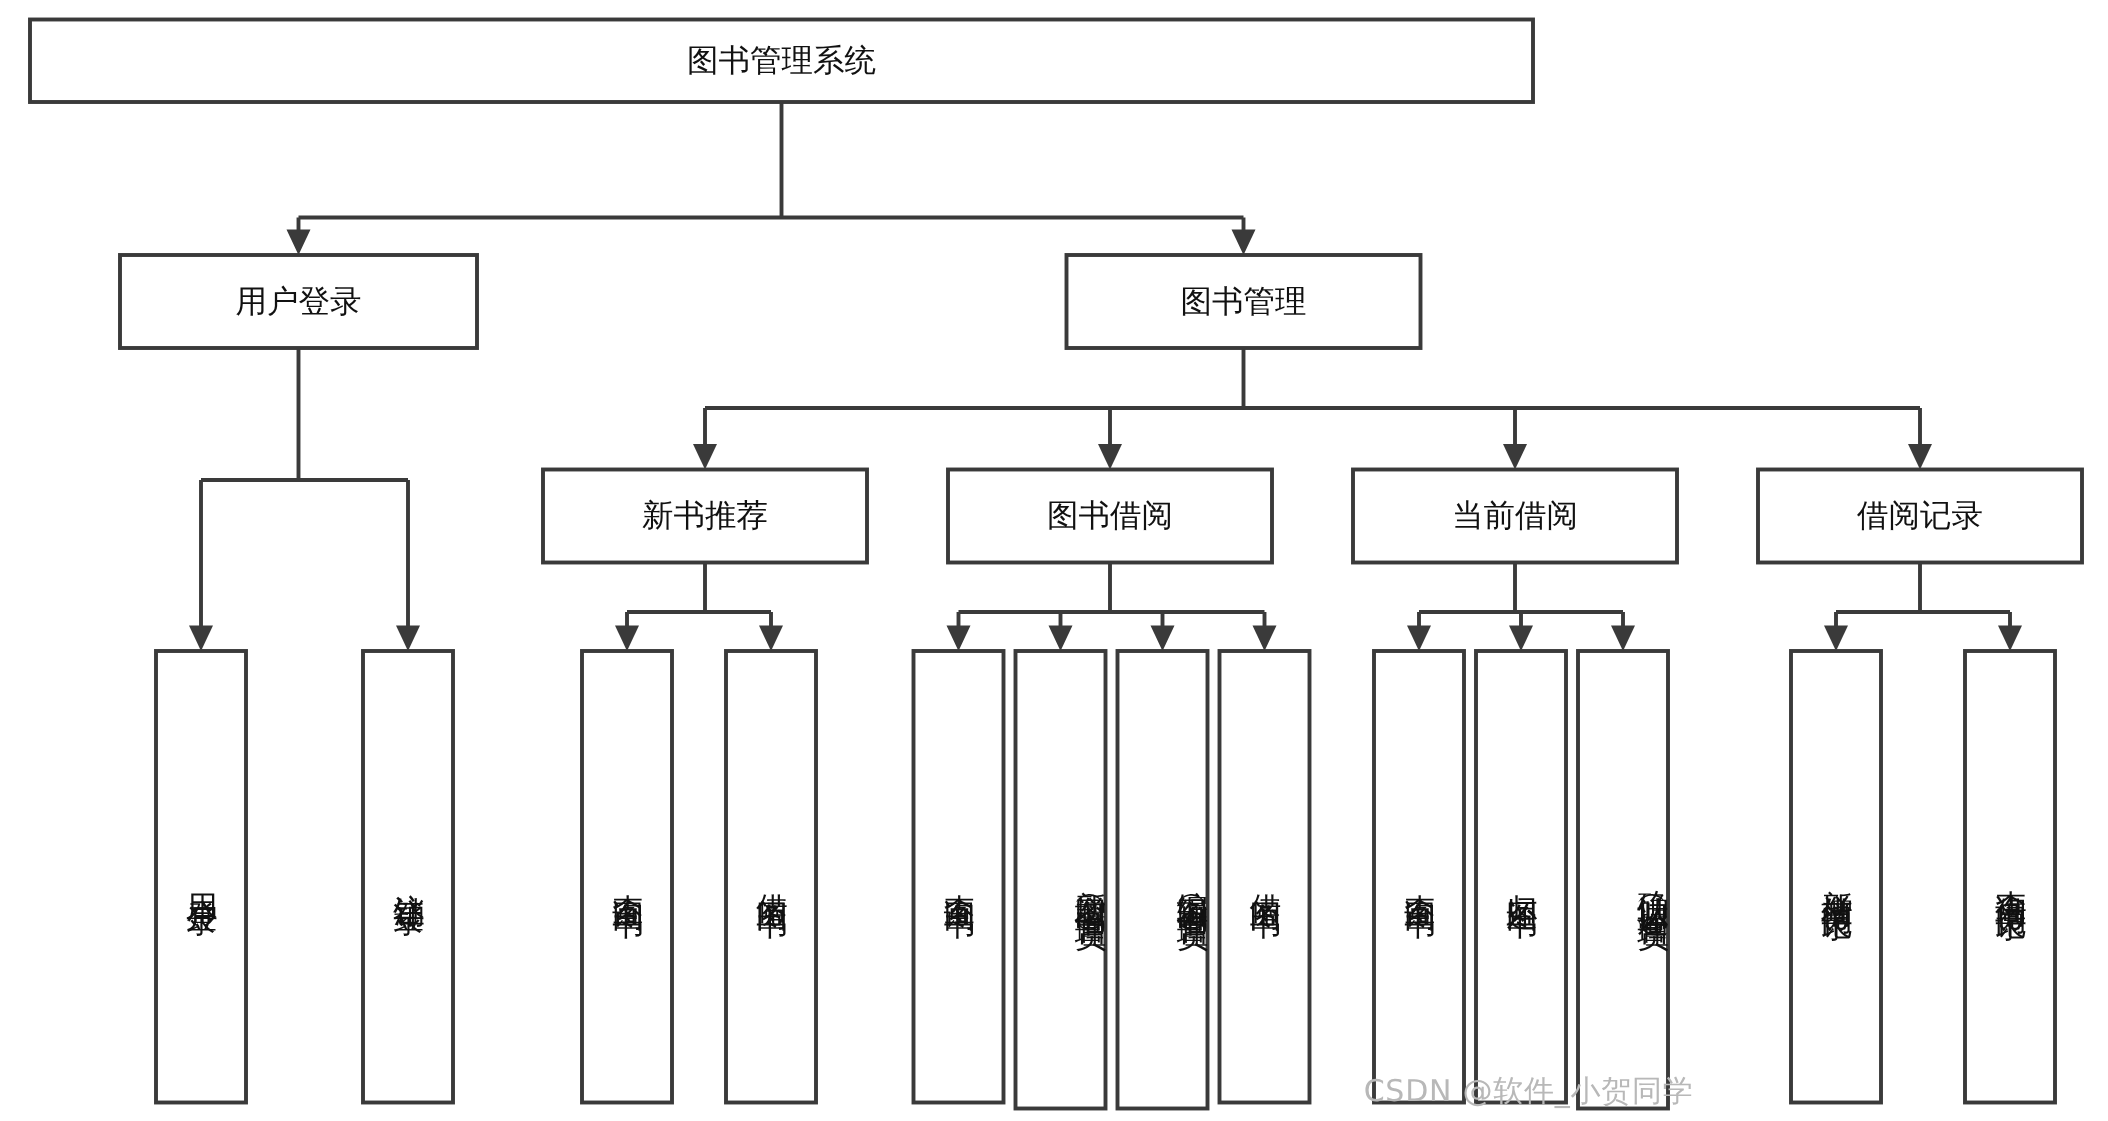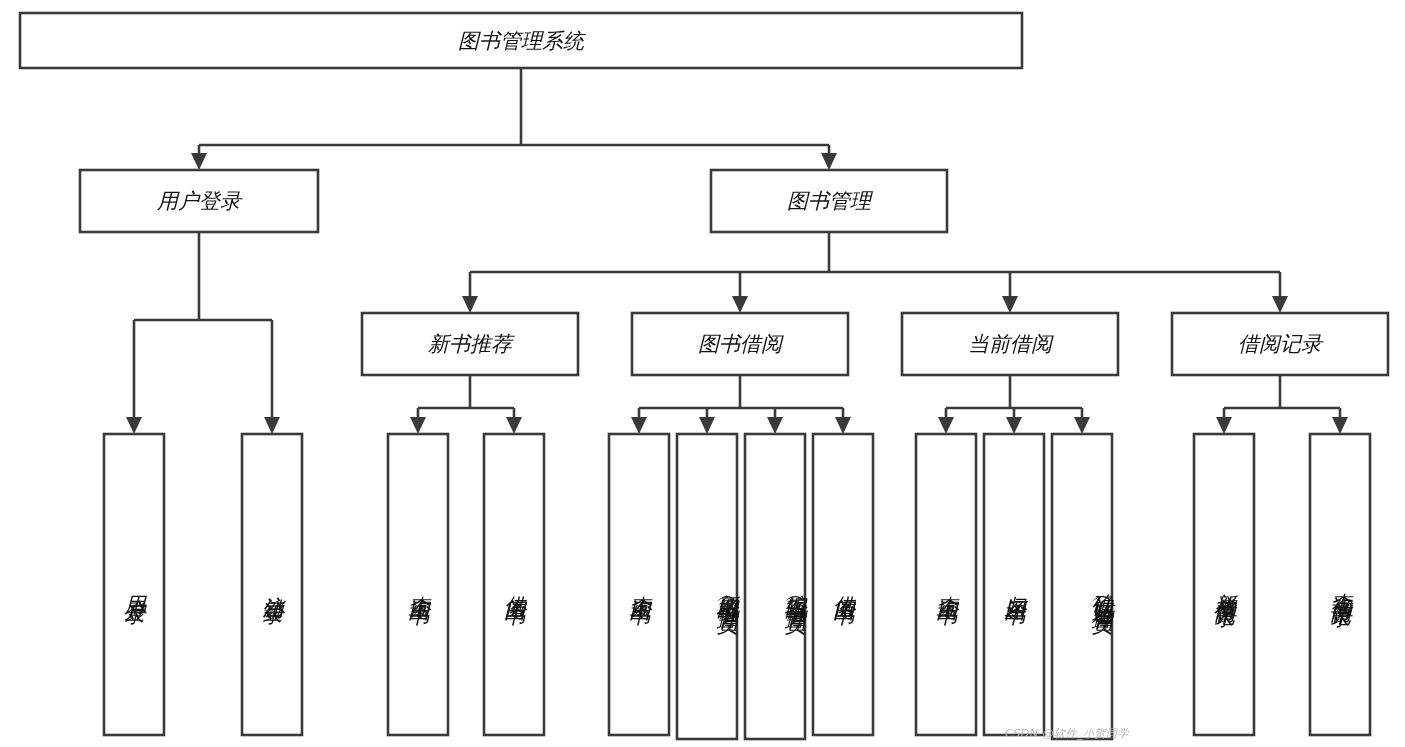--- a/index.html
+++ b/index.html
@@ -12,21 +12,20 @@
     width: 1405px;
     height: 747px;
     overflow: hidden;
     font-family: "DejaVu Sans", "Liberation Sans", sans-serif;
   }
   #diagram-root {
     position: relative;
     width: 1141px;
     height: 747px;
     background: #ffffff;
-    font-style: italic;
   }
   svg#tree-svg {
     position: absolute;
     left: 0;
     top: 0;
     width: 1405px;
     height: 747px;
     display: block;
   }
   .node-box {
@@ -63,21 +62,21 @@
     color: #111111;
     white-space: nowrap;
     pointer-events: none;
     text-align: center;
   }
   .watermark {
     position: absolute;
     right: 12px;
     bottom: 6px;
     font-family: "DejaVu Sans", "Liberation Sans", sans-serif;
-    font-size: 11px;
+    font-size: 20px;
     color: #b8b8b8;
     letter-spacing: 0.5px;
     white-space: nowrap;
     pointer-events: none;
   }
 </style>
 </head>
 <body>
 
 <div id="diagram-root">

